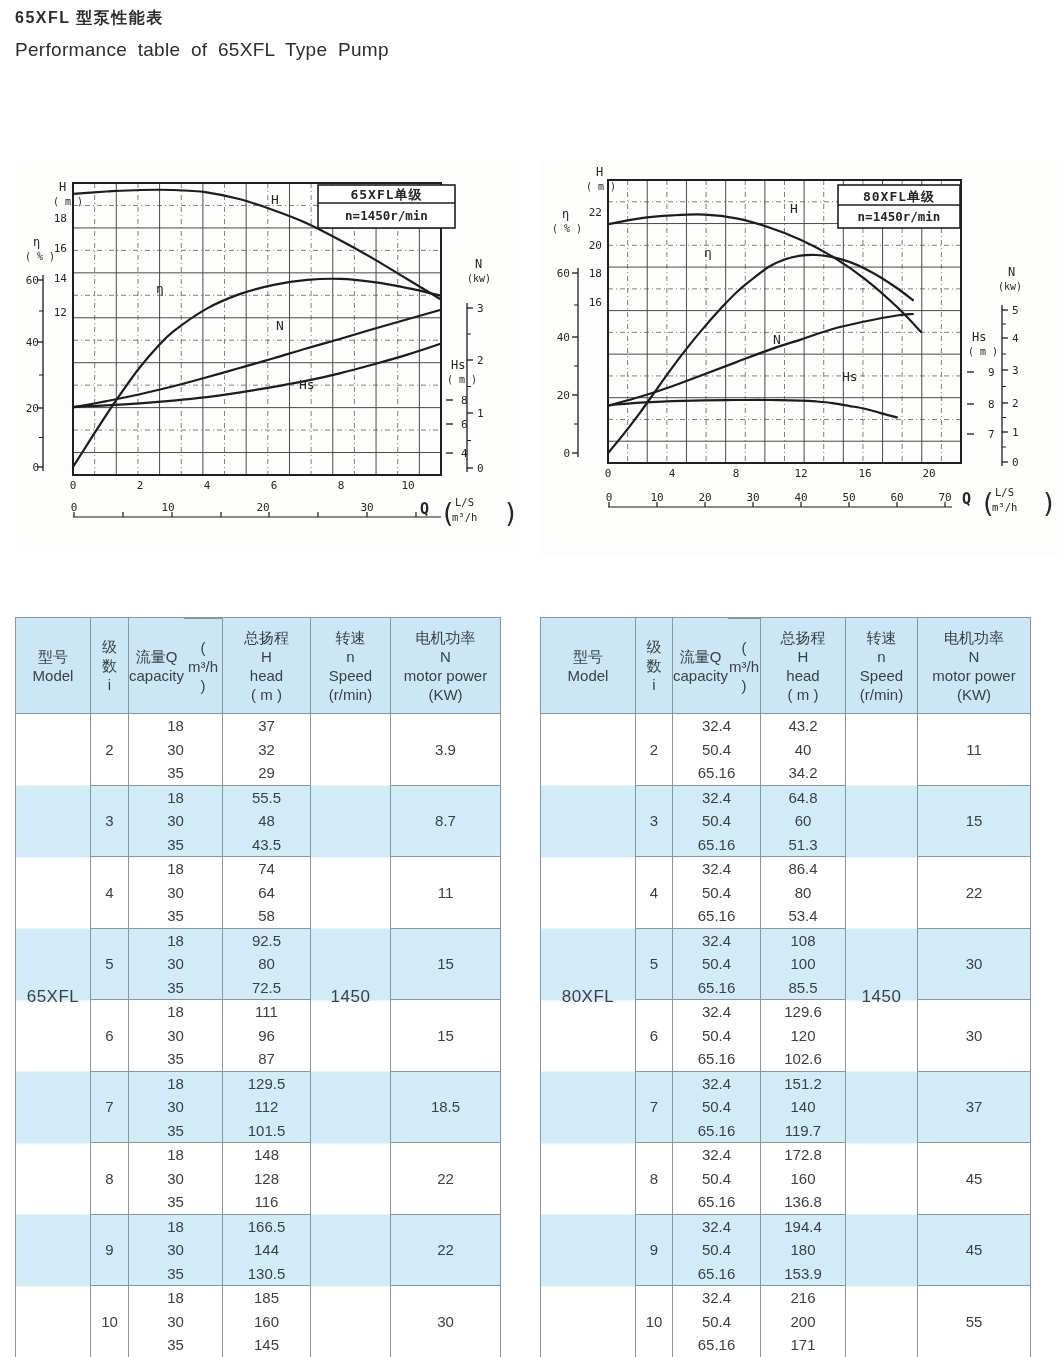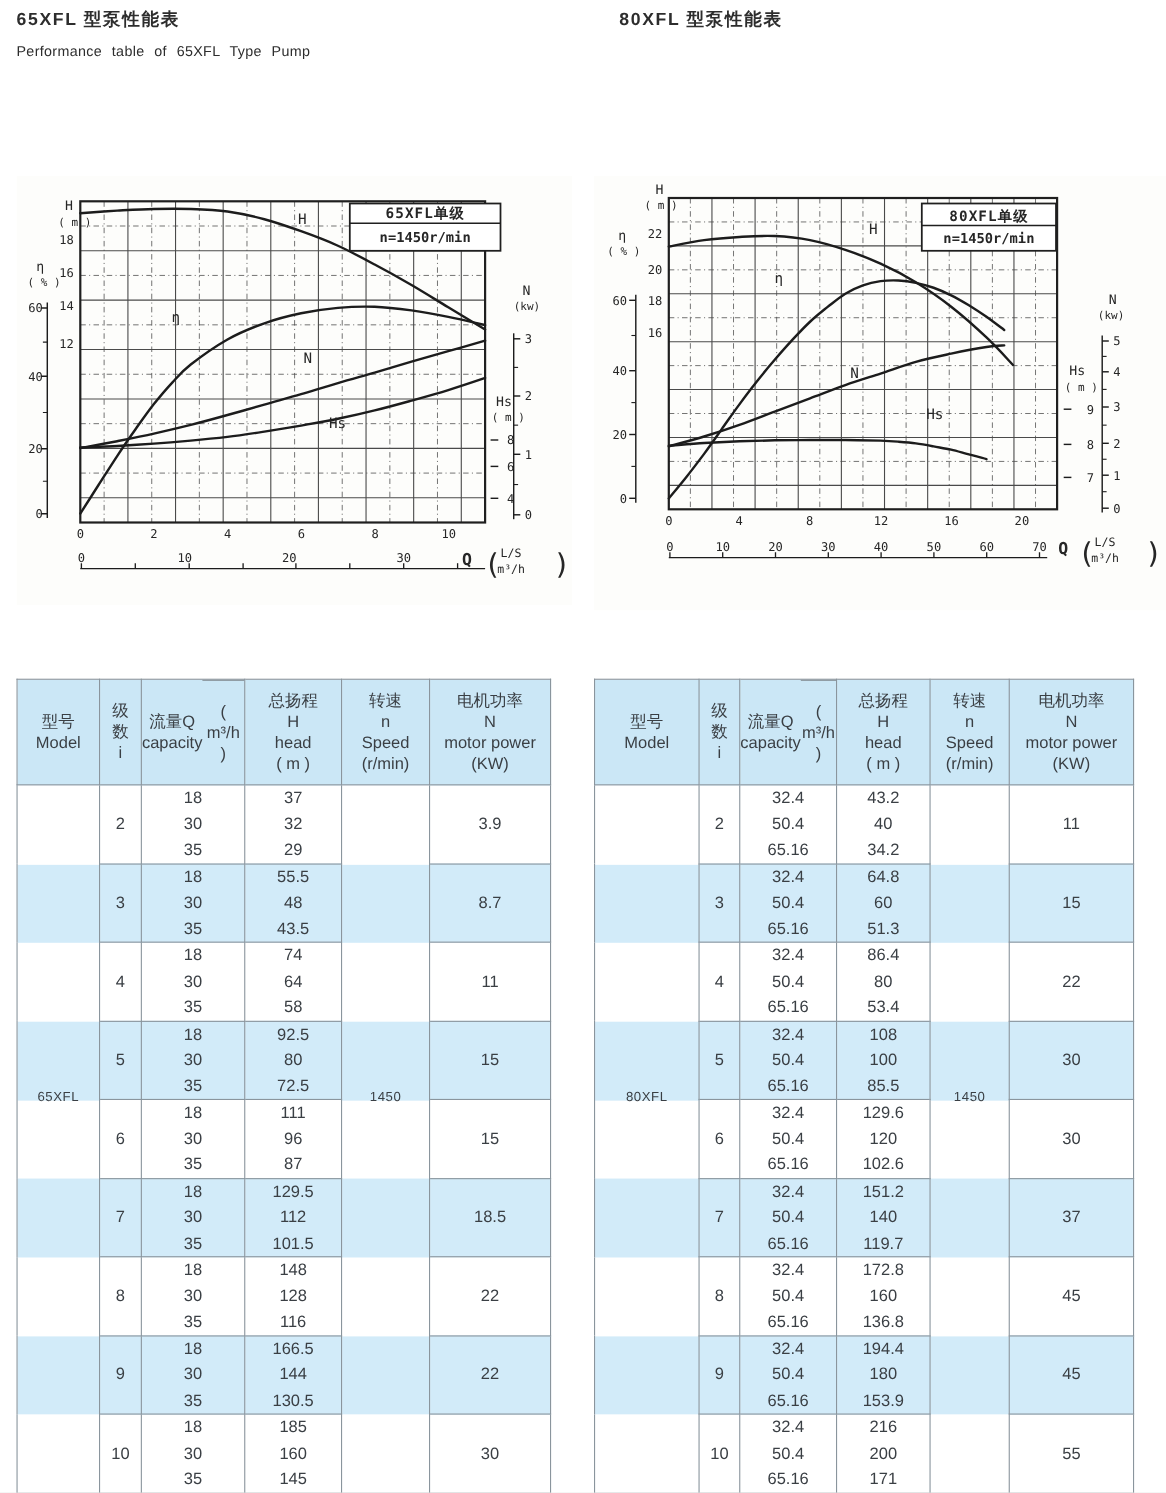--- a/index.html
+++ b/index.html
@@ -5,48 +5,47 @@
   :root{
     --stripe:#d2ebf9; --hdr:#cbe7f6; --border:#8a959d; --text:#3a3f44; --ink:#1c1c1c;
   }
   html,body{margin:0;padding:0;background:#e9e9e9;}
   .page{
     position:relative;width:1060px;height:1357px;margin:0 auto;background:#ffffff;
     font-family:"Liberation Sans",sans-serif;color:var(--text);overflow:hidden;
   }
   .title-block{position:absolute;top:8px;}
   .t-zh{font-size:16px;font-weight:600;color:#2d2d2d;letter-spacing:1.5px;}
-  .t-en{font-size:13px;color:#2d2d2d;margin-top:10px;letter-spacing:.3px;word-spacing:5px;}
+  .t-en{font-size:19px;color:#2d2d2d;margin-top:10px;letter-spacing:.3px;word-spacing:5px;}
   svg.chart{position:absolute;}
   .chart text{font-family:"DejaVu Sans Mono","Liberation Mono",monospace;fill:#262626;}
   .tbl-wrap{position:absolute;}
   table.perf{border-collapse:collapse;table-layout:fixed;font-size:15px;color:var(--text);}
   table.perf th,table.perf td{border:1px solid var(--border);padding:0;text-align:center;vertical-align:middle;}
   table.perf thead tr{height:95px;}
   table.perf thead th{background:var(--hdr);font-weight:400;font-size:15px;line-height:19px;}
   table.perf tbody tr{height:71.5px;}
   table.perf tbody tr.alt td{background:var(--stripe);}
   .cap-th{display:flex;flex-direction:row;height:95px;}
   .cap-top{flex:1 1 55%;display:flex;flex-direction:column;justify-content:center;}
   .cap-unit{flex:1 1 45%;border-top:1px solid var(--border);display:flex;align-items:center;justify-content:center;}
   .cell-line{line-height:23.5px;}
-  td.span-cell{font-size:12px;letter-spacing:.5px;}
+  td.span-cell{font-size:17px;letter-spacing:.5px;}
   td.span-cell .shift-up{position:relative;top:-38px;display:inline-block;}
 </style>
 </head>
 <body>
 
 <div class="page">
 
   <div class="title-block" style="left:15px;">
     <div class="t-zh">65XFL 型泵性能表</div>
     <div class="t-en">Performance table of 65XFL Type Pump</div>
   </div>
   <div class="title-block" style="left:563px;">
-    <div class="t-zh">80XFL 型泵性能表</div>
   </div>
 
   <svg id="chart-0" class="chart" style="left:15px;top:160px;" width="505" height="390" viewBox="0 0 505 390">
       <rect x="0" y="0" width="505" height="390" fill="#fdfdfb"></rect>
       <g>
         <line x1="79.64705882352942" y1="23" x2="79.64705882352942" y2="315" stroke="#4a4a4a" stroke-width="0.7" stroke-dasharray="5 3 1 3"></line>
         <line x1="101.29411764705883" y1="23" x2="101.29411764705883" y2="315" stroke="#4a4a4a" stroke-width="1" stroke-dasharray="none"></line>
         <line x1="122.94117647058823" y1="23" x2="122.94117647058823" y2="315" stroke="#4a4a4a" stroke-width="0.7" stroke-dasharray="5 3 1 3"></line>
         <line x1="144.58823529411765" y1="23" x2="144.58823529411765" y2="315" stroke="#4a4a4a" stroke-width="1" stroke-dasharray="none"></line>
         <line x1="166.23529411764707" y1="23" x2="166.23529411764707" y2="315" stroke="#4a4a4a" stroke-width="0.7" stroke-dasharray="5 3 1 3"></line>

